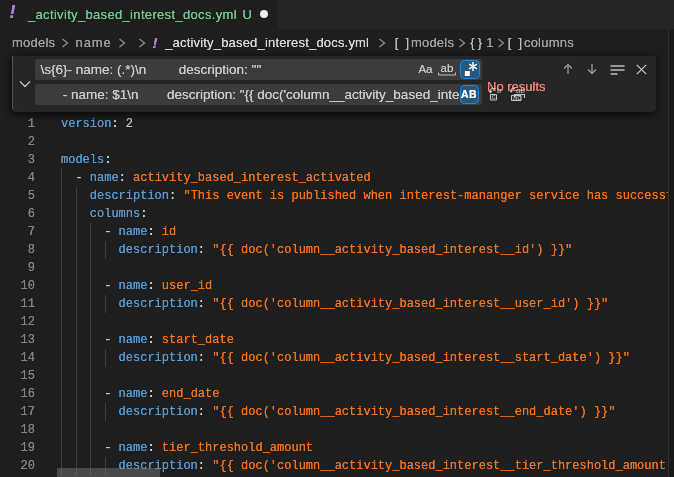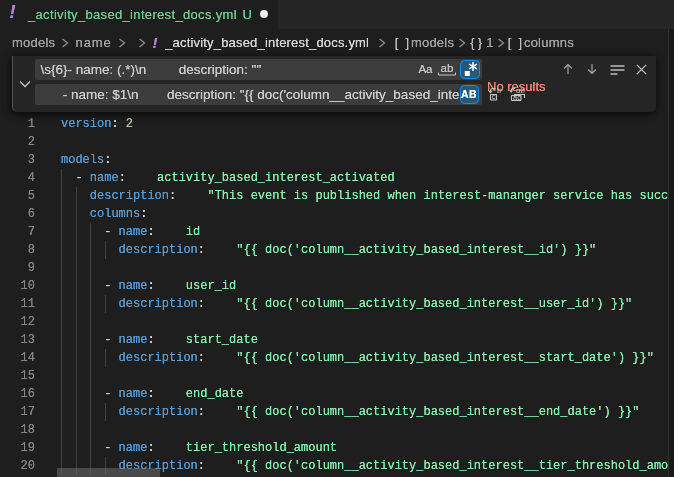--- a/index.html
+++ b/index.html
@@ -27,21 +27,21 @@
   #crumbs .sym .g2 { display:inline-block; width:3px; }
 
   
   #editor { position:absolute; left:0; top:56px; width:668px; height:421px; background:#1e1e1e; overflow:hidden; }
   #gutter { position:absolute; left:0; top:59px; width:35px; text-align:right;
             font-family:"Liberation Mono", monospace; font-size:12px; line-height:18px; color:#858585; }
   #code { position:absolute; left:61px; top:59px; font-family:"Liberation Mono", monospace;
           font-size:12px; line-height:18px; color:#d4d4d4; }
   #code .cl { white-space:pre; height:18px; }
   .k { color:#569cd6; }
-  .s { color:#86efac;margin-left:24px; }
+  .s { color:#f97316; }
   .n { color:#b5cea8; }
   .guide { position:absolute; width:1px; background:#404040; }
 
   
   #hscroll { position:absolute; left:57px; top:412px; width:103px; height:12px; background:rgba(121,121,121,0.48); }
 
   
   #rstrip { position:absolute; left:668px; top:29px; width:6px; height:448px; background:#19191a; border-left:1px solid #313132; }
 
   

